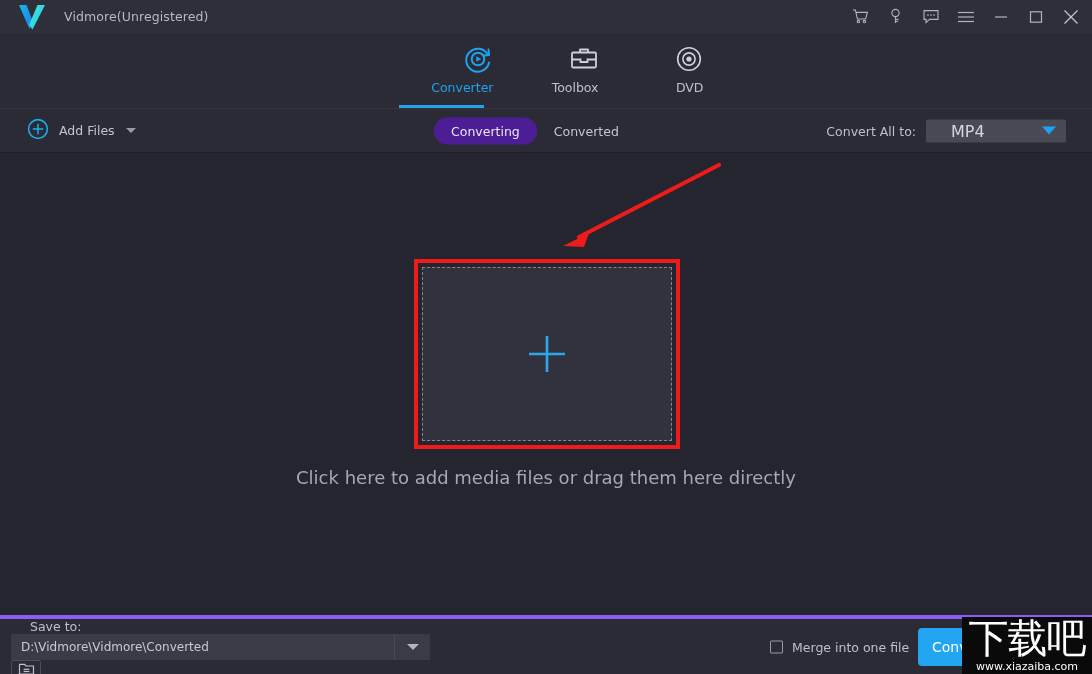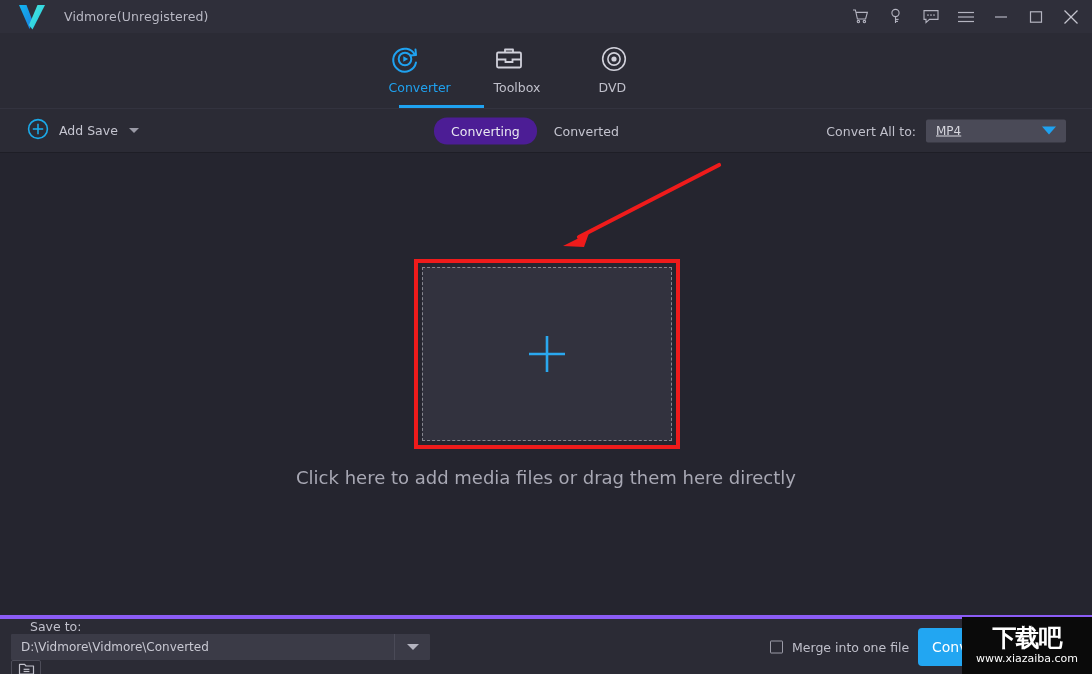--- a/index.html
+++ b/index.html
@@ -34,21 +34,21 @@
   .tb-btn svg { display:block; }
 
   
   .navbar {
     position:absolute; left:0; top:33px; width:1092px; height:75px;
     background:#2b2b35;
     display:flex; align-items:flex-start; justify-content:center;
   }
   .nav-tab {
     width:105px; height:75px; position:relative;
-    display:flex; flex-direction:column; align-items:flex-start; justify-content:flex-start;
+    display:flex; flex-direction:column; align-items:flex-end; justify-content:flex-start;
     padding-top:9px; cursor:pointer;
   }
   .nav-ico { height:34px; display:flex; align-items:center; justify-content:center; }
   .nav-lbl { font-size:12.5px; color:#c0c0cb; margin-top:4px; }
   .nav-tab.active .nav-lbl { color:#1fa2f0; }
   .nav-underline {
     position:absolute; bottom:0; left:10px; right:10px; height:3px; background:#1fa2f0;
   }
 
   
@@ -75,21 +75,21 @@
   .seg.active { background:#4c1d95; color:#e8e8f0; }
   .convert-all {
     position:absolute; right:26px; top:50%; transform:translateY(-50%);
     display:flex; align-items:center;
   }
   .convert-all-lbl { font-size:12.5px; color:#c0c0cb; margin-right:10px; white-space:nowrap; }
   .fmt-select {
     width:140px; height:23px; background:#4a4a57; border-radius:2px;
     display:flex; align-items:center; position:relative; cursor:pointer;
   }
-  .fmt-val { font-size:12px; color:#d6d6de; margin-left:10px;text-decoration:underline; }
+  .fmt-val { font-size:16px; color:#d6d6de; margin-left:25px; }
   .caret-blue {
     position:absolute; right:10px;
     width:0;height:0;border-left:7px solid transparent;border-right:7px solid transparent;
     border-top:8px solid #1fa2f0;
   }
 
   
   .main {
     position:absolute; left:0; top:154px; width:1092px; height:461px;
     background:#25252f;
@@ -163,21 +163,21 @@
   }
 
   
   .watermark {
     position:absolute; left:962px; top:617px; width:130px; height:57px;
     background:#0a0a0a; overflow:hidden;
     display:flex; flex-direction:column; align-items:center; justify-content:center;
   }
   .wm-cn {
     font-family:"DejaVu Sans","Liberation Sans",sans-serif;
-    font-size:24px; font-weight:bold; color:#ffffff;
+    font-size:40px; font-weight:normal; color:#ffffff;
     line-height:1; letter-spacing:-1px; white-space:nowrap;
   }
   .wm-url {
     font-family:"DejaVu Sans","Liberation Sans",sans-serif;
     font-size:11px; color:#ffffff; margin-top:2px; white-space:nowrap;
   }
 </style>
 </head>
 <body>
 
@@ -291,21 +291,21 @@
   <div class="toolbar">
 
     <div class="addfiles">
       <span>
         <svg width="22" height="22" viewBox="0 0 22 22" fill="none" stroke="#1ba9e8" stroke-width="1.6">
           <circle cx="11" cy="11" r="9.4"></circle>
           <path d="M11 5.8 V16.2"></path>
             <path d="M5.8 11 H16.2"></path>
         </svg>
       </span>
-      <span class="addfiles-lbl">Add Save</span>
+      <span class="addfiles-lbl">Add Files</span>
       <span class="caret-sm"></span>
     </div>
 
     <div class="seg-wrap">
       <div class="seg active">Converting</div>
       <div class="seg">Converted</div>
     </div>
 
     <div class="convert-all">
       <span class="convert-all-lbl">Convert All to:</span>

